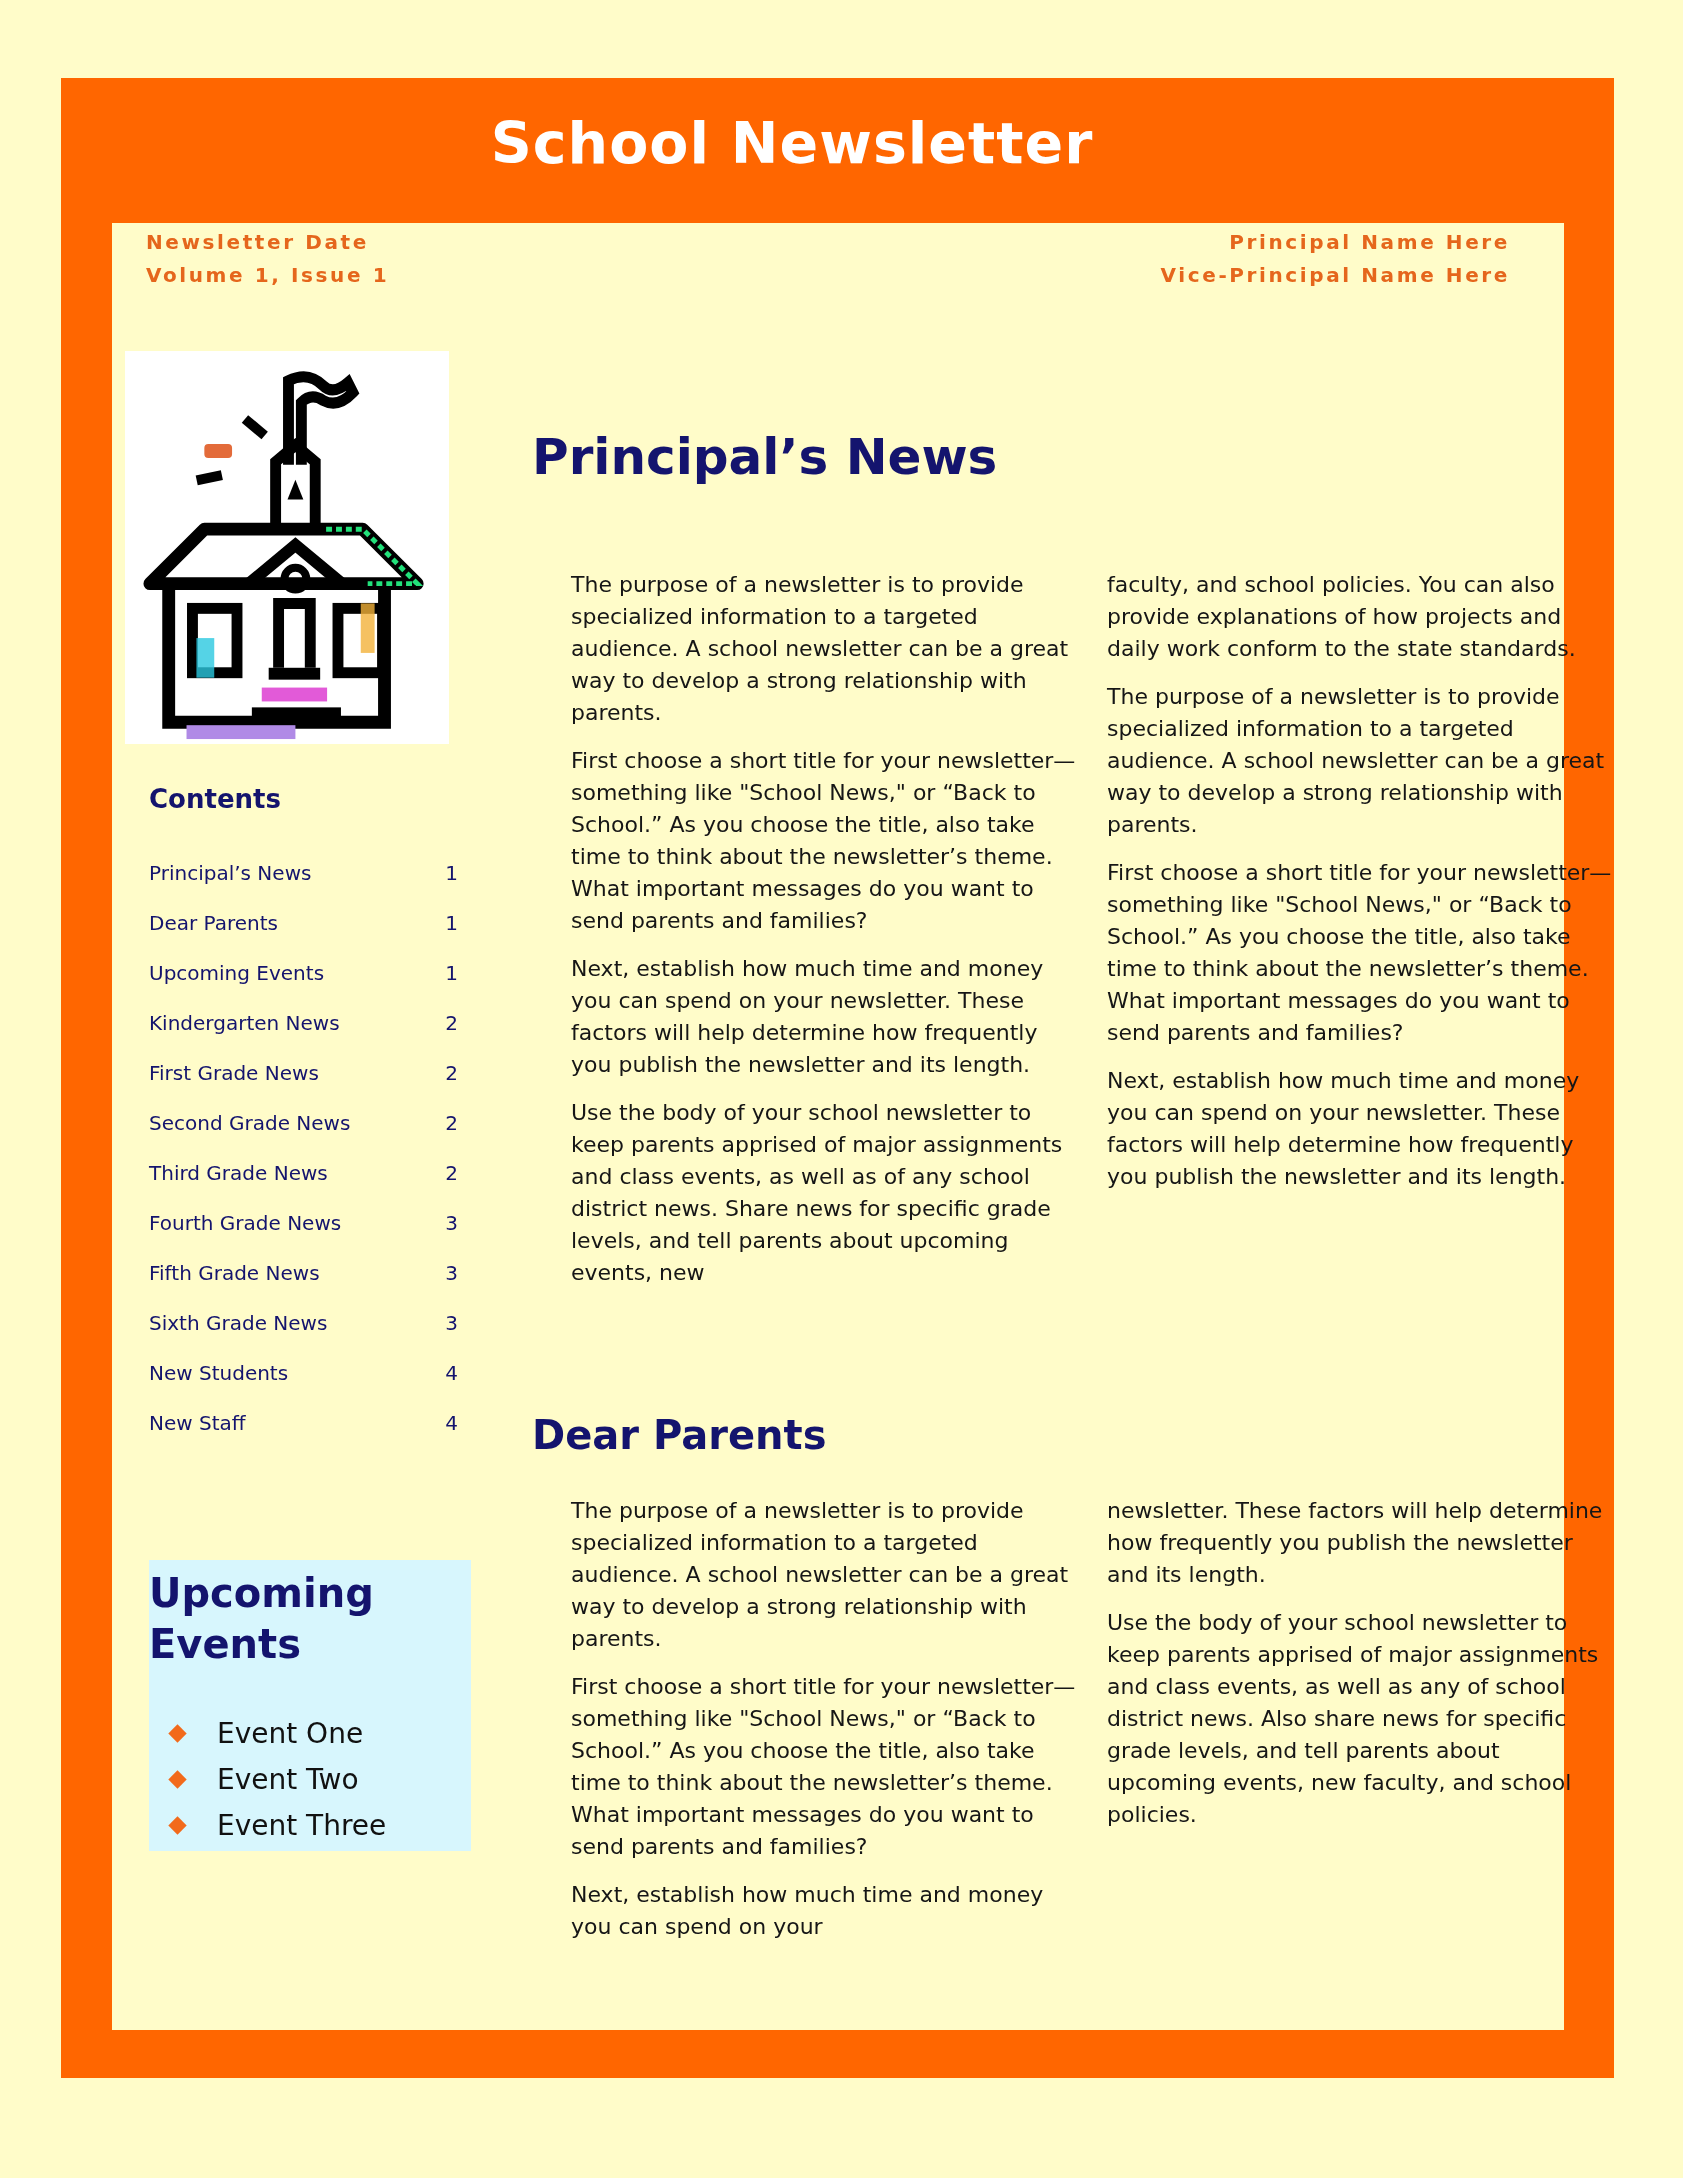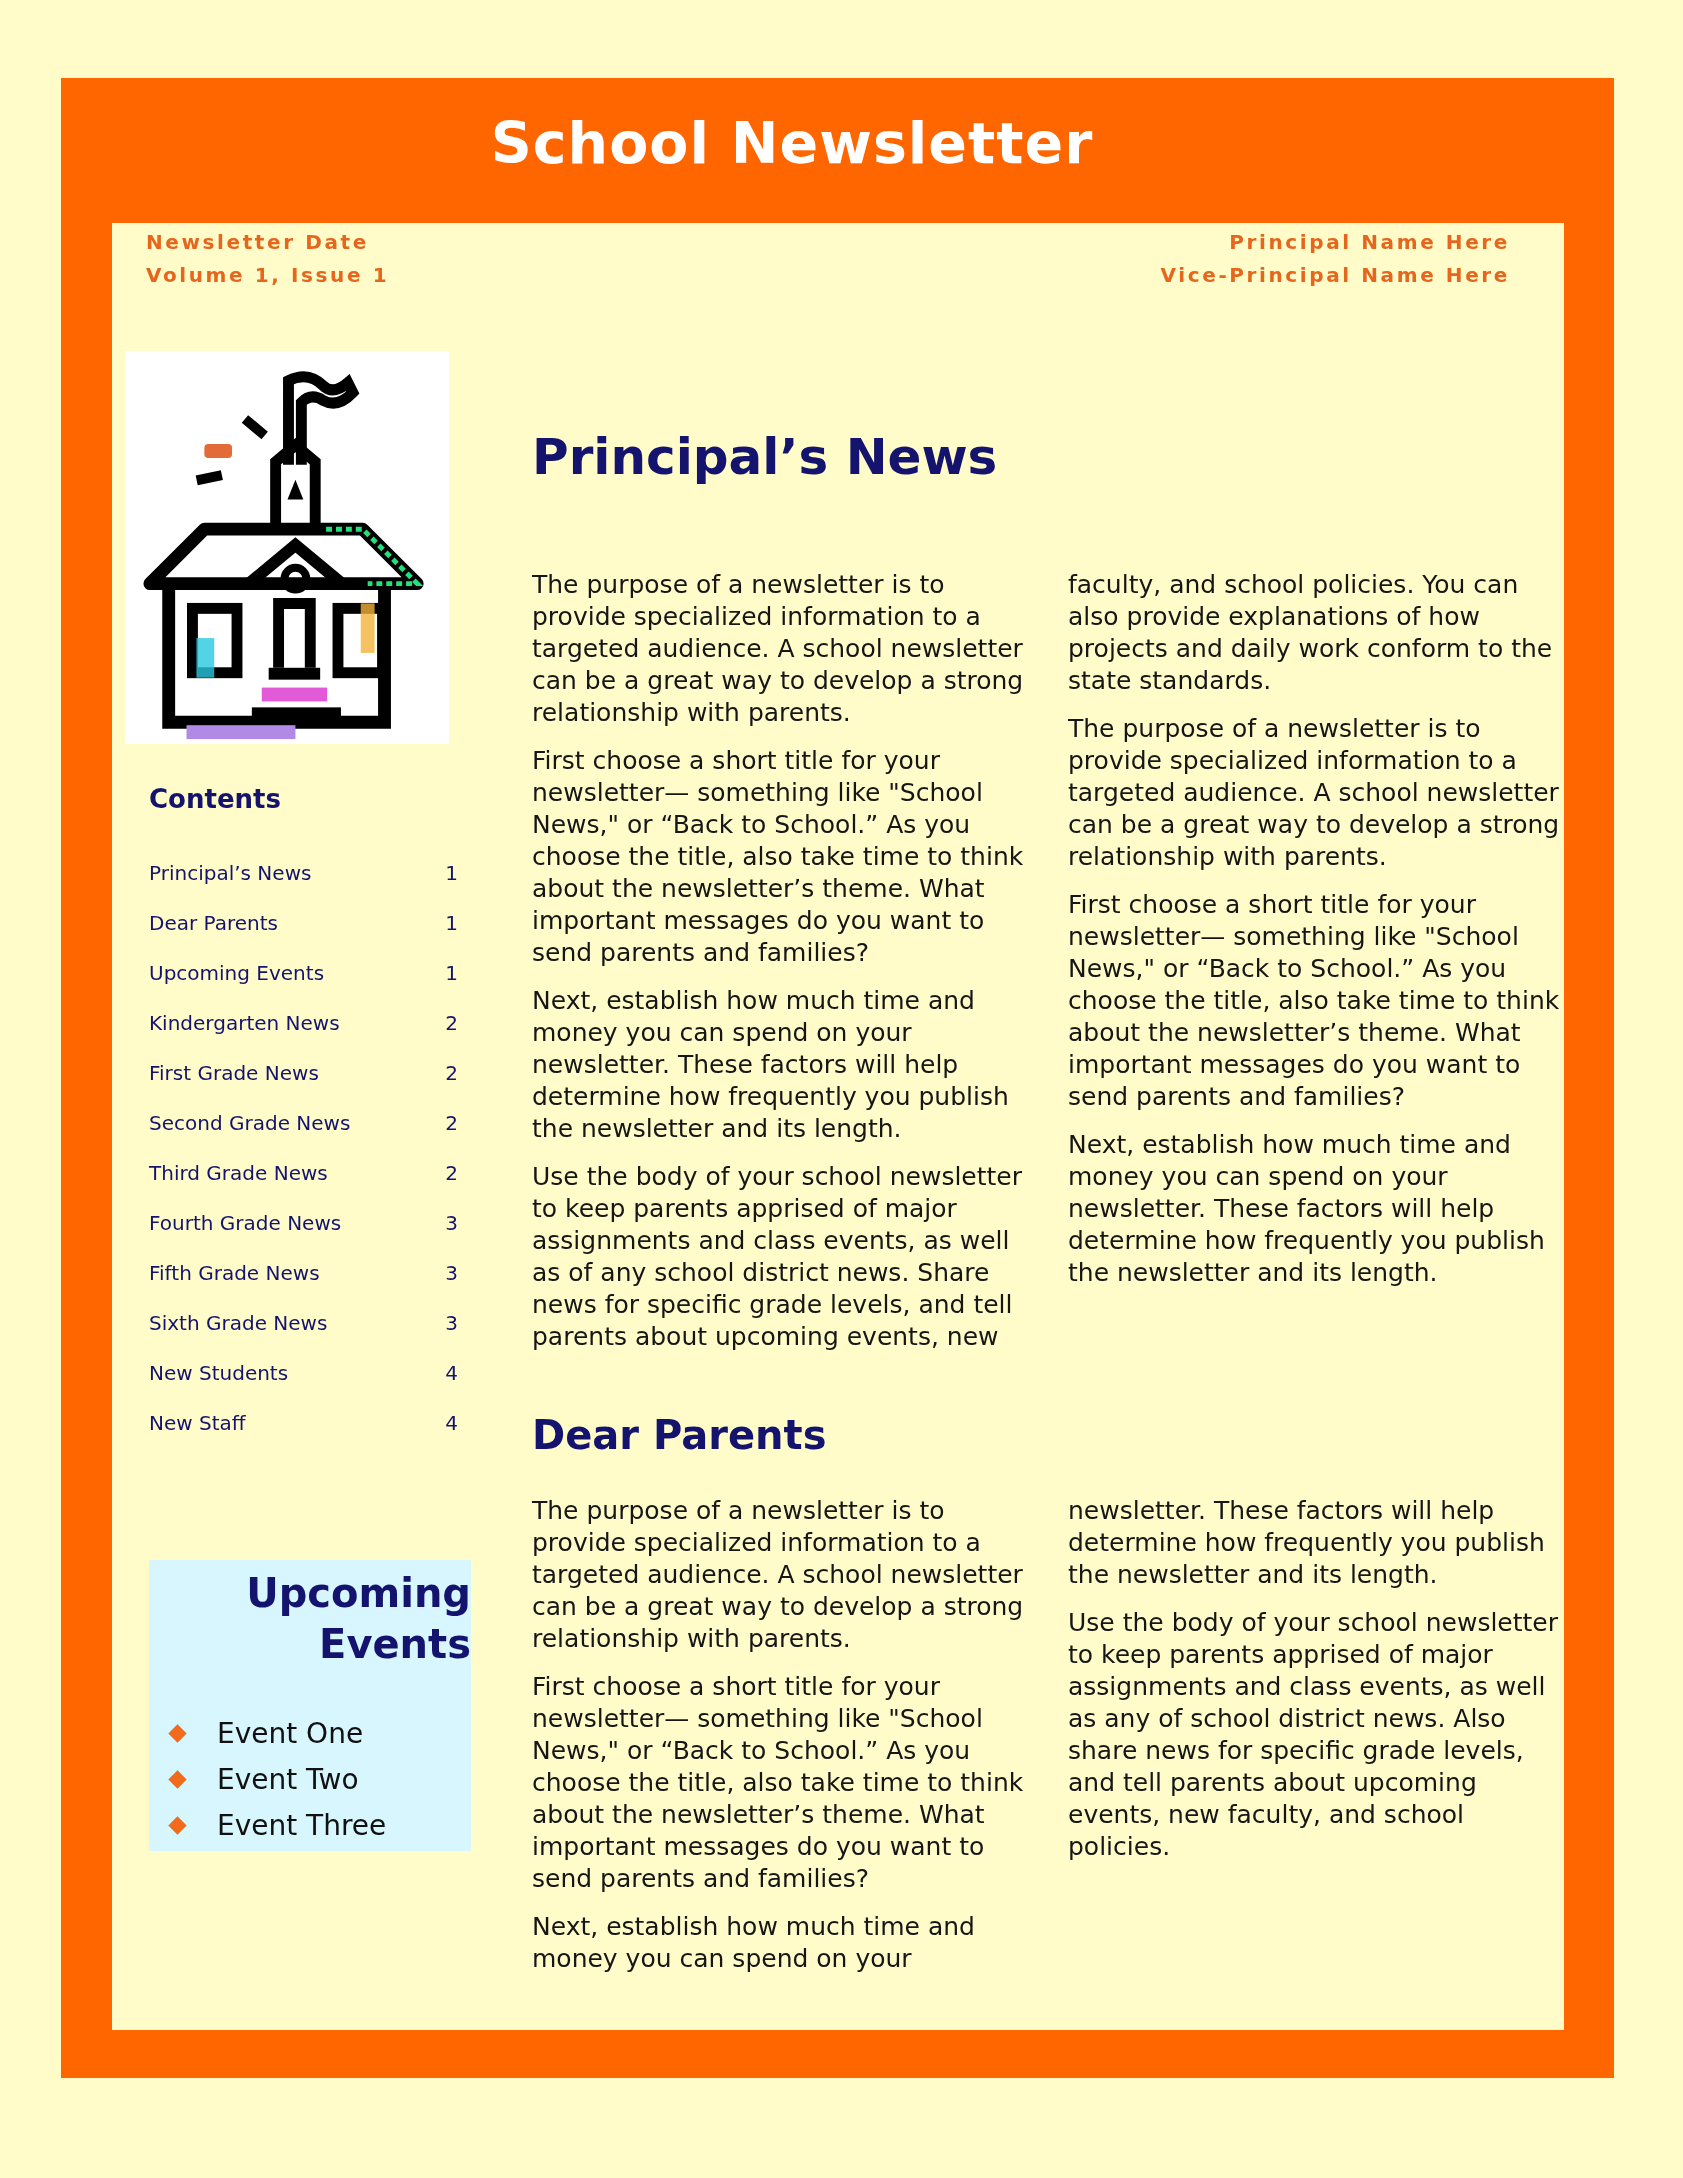--- a/index.html
+++ b/index.html
@@ -46,40 +46,40 @@
   .toc-row {
     display: flex; justify-content: space-between; height: 50px;
     font-size: 20px; color: #14146e; line-height: 32px; cursor: pointer;
   }
 
   .events {
     position: absolute; left: 149px; top: 1560px; width: 322px; height: 291px;
     background: #d7f6fd;
   }
   .events-title {
-    text-align: right; color: #14146e; font-weight: bold; font-size: 40px;
+    text-align: left; color: #14146e; font-weight: bold; font-size: 40px;
     line-height: 51px; margin-top: 8px;
   }
   .events-list { margin-top: 40px; padding-left: 18px; }
   .event-item {
     display: flex; align-items: center; height: 46px; font-size: 28px; color: #111;
   }
   .diamond {
     width: 13px; height: 13px; background: #f26a1b; transform: rotate(45deg);
     margin-right: 33px; margin-left: 4px; flex: none;
   }
 
   .heading {
     position: absolute; color: #14146e; font-weight: bold;
   }
   .h-principal { left: 532px; top: 428px; font-size: 50px; }
   .h-parents { left: 532px; top: 1412px; font-size: 40px; }
 
   .col {
-    position: absolute; width: 505px; font-size: 25px; line-height: 32px; color: #161616;
+    position: absolute; width: 505px; font-size: 22px; line-height: 32px; color: #161616; margin-left: 39px;
   }
   .col p { margin: 0 0 16px 0; }
   .c1 { left: 532px; top: 569px; }
   .c2 { left: 1068px; top: 569px; }
   .c3 { left: 532px; top: 1495px; }
   .c4 { left: 1068px; top: 1495px; }
 </style>
 </head>
 <body>
 

